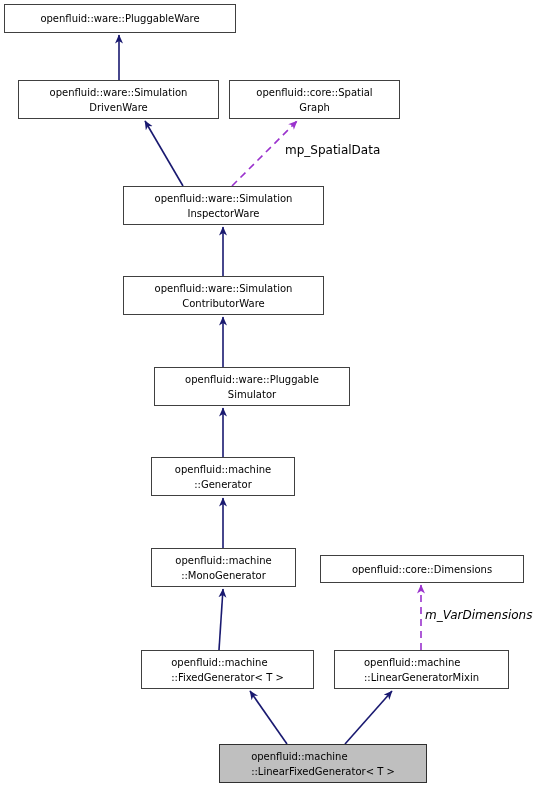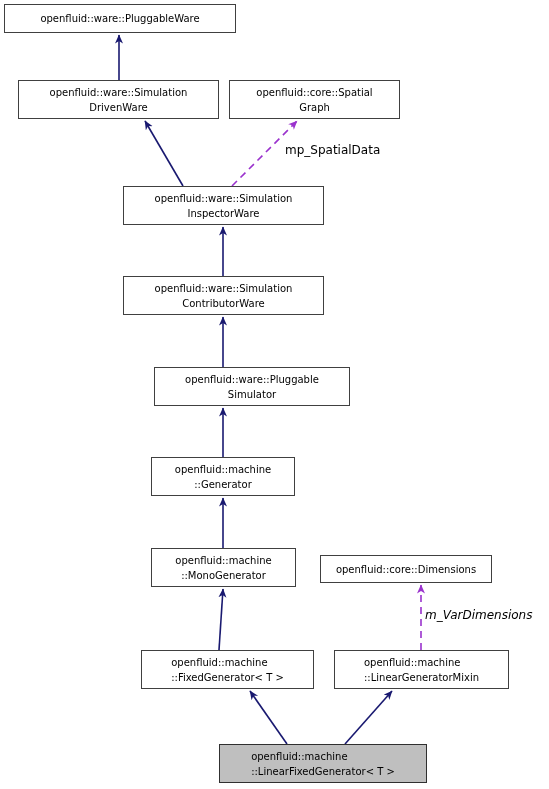--- a/index.html
+++ b/index.html
@@ -114,21 +114,21 @@
 Simulator</span>
   </div>
   <div class="uml-node" style="left: 151px; top: 457px; width: 144px; height: 39px;">
     <span class="node-label">openfluid::machine
 ::Generator</span>
   </div>
   <div class="uml-node" style="left: 151px; top: 548px; width: 145px; height: 39px;">
     <span class="node-label">openfluid::machine
 ::MonoGenerator</span>
   </div>
-  <div class="uml-node" style="left: 320px; top: 555px; width: 172px; height: 28px; text-align: center;">
+  <div class="uml-node" style="left: 320px; top: 555px; width: 204px; height: 28px; text-align: center;">
     <span class="node-label">openfluid::core::Dimensions</span>
   </div>
   <div class="uml-node left-align" style="left: 141px; top: 650px; width: 173px; height: 39px;">
     <span class="node-label">openfluid::machine
 ::FixedGenerator&lt; T &gt;</span>
   </div>
   <div class="uml-node left-align" style="left: 334px; top: 650px; width: 175px; height: 39px;">
     <span class="node-label">openfluid::machine
 ::LinearGeneratorMixin</span>
   </div>

